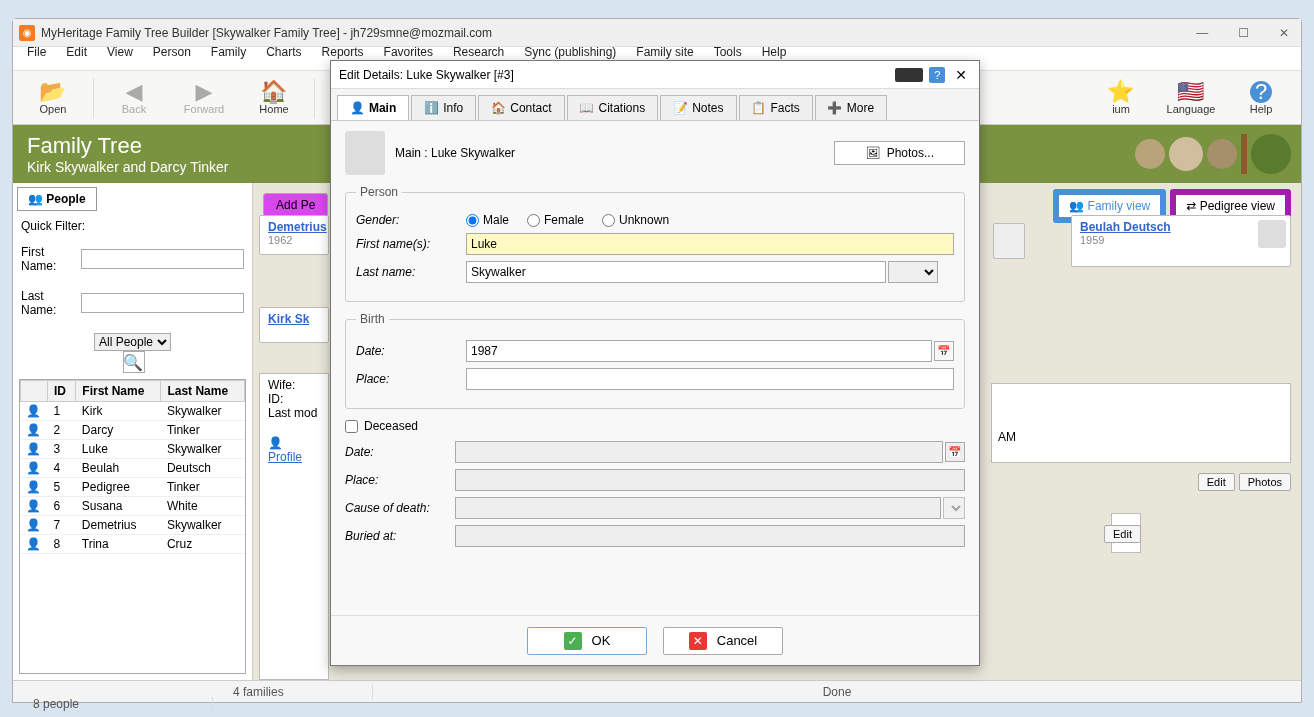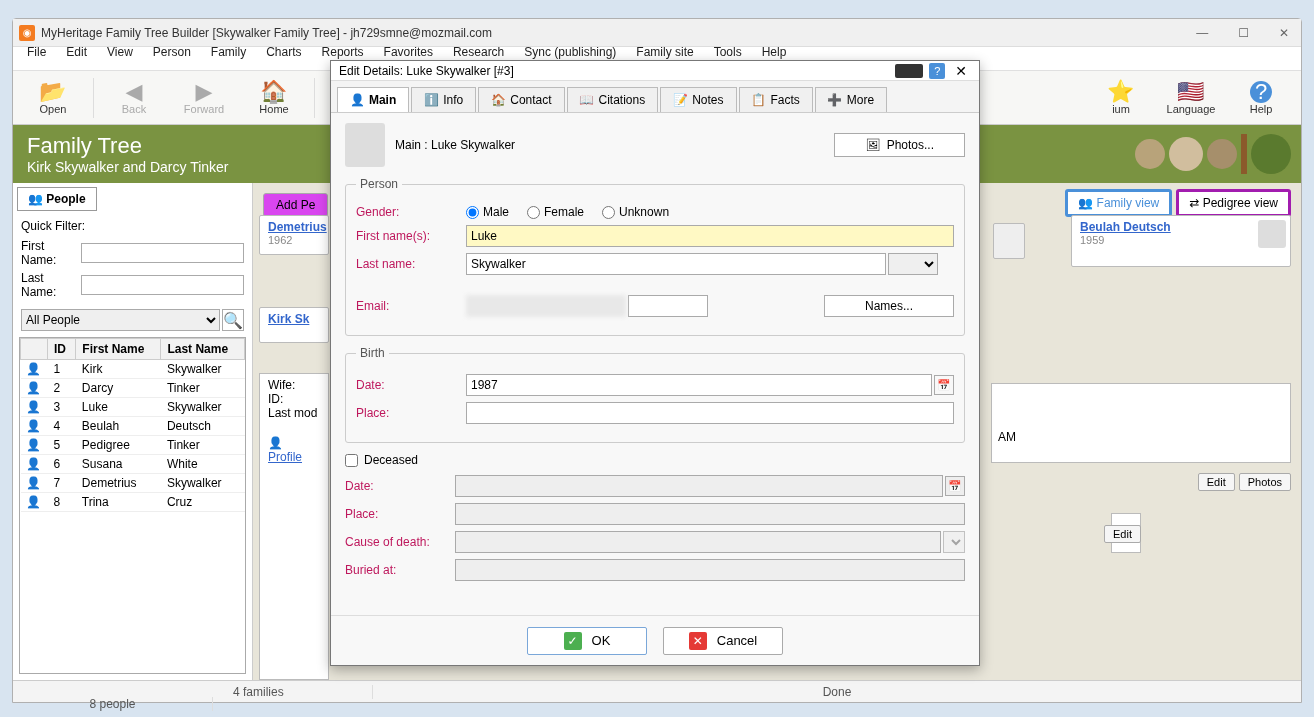--- a/index.html
+++ b/index.html
@@ -27,73 +27,73 @@
 .banner .family-illustration { position: absolute; right: 10px; top: 0; height: 58px; display: flex; align-items: center; gap: 4px; }
 .banner .person-ico { width: 30px; height: 30px; background: #c8b89a; border-radius: 50%; }
 
 .content-area { flex: 1; display: flex; background: #fff; position: relative; }
 
 
 .left-panel { width: 240px; border-right: 1px solid #ccc; padding: 4px; display: flex; flex-direction: column; }
 .people-tab { display: inline-block; padding: 4px 10px; border: 1px solid #999; background: #fff; font-size: 12px; font-weight: bold; }
 .people-tab::before { content: "👥 "; }
 .qf-label { font-size: 12px; margin: 8px 0 4px 4px; }
-.qf-row { display: flex; align-items: center; margin: 2px 4px; font-size: 12px; justify-content: space-between; }
+.qf-row { display: flex; align-items: center; margin: 8px 4px; font-size: 12px; justify-content: space-between; }
 .qf-row label { width: 72px; }
 .qf-row input { flex: 1; border: 1px solid #aaa; height: 20px; padding: 0 3px; font-size: 12px; }
-.allpeople-row { display: flex; align-items: center; margin: 8px 4px 4px; }
+.allpeople-row { display: flex; align-items: center; margin: 8px 4px 4px; flex-direction: column; }
 .allpeople-row select { flex: 1; border: 1px solid #aaa; height: 22px; font-size: 12px; }
 .allpeople-row .search-ico { width: 22px; height: 22px; border: 1px solid #aaa; display: flex; align-items: center; justify-content: center; margin-left: 2px; cursor: pointer; }
 
 .people-table { margin: 2px; border: 1px solid #aaa; font-size: 12px; flex: 1; overflow: auto; }
 .people-table table { width: 100%; border-collapse: collapse; }
 .people-table th { background: #f2f2f2; border: 1px solid #ccc; padding: 3px 6px; text-align: left; font-weight: 600; }
 .people-table td { padding: 2px 6px; border-bottom: 1px solid #eee; }
 .people-table .pico { width: 14px; }
 
 
 .tree-area { flex: 1; background: #e8e5d9; padding: 10px; position: relative; }
 .add-p-btn { background: #d946ef; border: 1px solid #aaa; border-radius: 3px; padding: 4px 12px; font-size: 12px; cursor: pointer; }
 .view-switch { position: absolute; right: 10px; top: 6px; display: flex; gap: 4px; }
-.view-switch .vbtn { background: #fff; border: 3px solid #a21caf; border-radius: 3px; padding: 4px 10px; font-size: 12px; cursor: pointer; }
+.view-switch .vbtn { background: #fff; border: 6px solid #a21caf; border-radius: 3px; padding: 4px 10px; font-size: 12px; cursor: pointer; }
 .view-switch .vbtn.active { border-color: #4a90d9; color: #4a90d9; }
 
 .tree-card { position: absolute; background: #fff; border: 1px solid #bbb; border-radius: 2px; padding: 4px 8px; font-size: 12px; }
 .tree-card .name { color: #3366cc; text-decoration: underline; font-weight: 600; }
 .tree-card .year { color: #888; font-size: 11px; }
 .tree-card .avatar { position: absolute; right: 4px; top: 4px; width: 28px; height: 28px; background: #ddd; border-radius: 3px; }
 
 .profile-bar { position: absolute; bottom: 0; left: 0; background: #fff; border: 1px solid #bbb; padding: 4px 8px; font-size: 12px; }
 .profile-bar .link { color: #3366cc; text-decoration: underline; }
 .edit-btn-sm { border: 1px solid #aaa; background: #f6f6f6; padding: 2px 8px; font-size: 11px; cursor: pointer; border-radius: 2px; }
 
 .statusbar { height: 22px; border-top: 1px solid #ccc; background: #f4f4f4; display: flex; align-items: center; font-size: 12px; color: #555; }
 .statusbar .sb-cell { padding: 0 20px; border-right: 1px solid #ddd; }
 
 
 .modal { position: absolute; left: 330px; top: 60px; width: 650px; height: 606px; background: #f8f8f8; border: 1px solid #777; display: flex; flex-direction: column; box-shadow: 0 4px 12px rgba(0,0,0,0.3); }
-.modal-title { height: 20px; background: #fff; border-bottom: 1px solid #ddd; display: flex; align-items: center; padding: 0 8px; font-size: 12px; }
+.modal-title { height: 28px; background: #fff; border-bottom: 1px solid #ddd; display: flex; align-items: center; padding: 0 8px; font-size: 12px; }
 .modal-title .mt-icons { margin-left: auto; display: flex; gap: 6px; align-items: center; }
 .modal-title .close-x { cursor: pointer; font-size: 14px; padding: 0 4px; }
 
 .modal-tabs { height: 32px; display: flex; align-items: flex-end; padding: 0 6px; border-bottom: 1px solid #ccc; background: #f4f4f4; gap: 2px; }
 .mtab { padding: 5px 12px; border: 1px solid #bbb; border-bottom: none; background: #f0f0f0; font-size: 12px; cursor: pointer; display: flex; align-items: center; gap: 4px; }
 .mtab.active { background: #fff; font-weight: bold; }
 .mtab .tico { font-size: 12px; }
 
 .modal-body { flex: 1; padding: 10px 14px; overflow: auto; background: #f8f8f8; }
 .mb-header { display: flex; align-items: center; gap: 10px; margin-bottom: 10px; }
 .mb-header .avatar { width: 40px; height: 44px; background: #ddd; border-radius: 3px; }
 .mb-header .title { font-size: 12px; }
 .mb-header .photos-btn { margin-left: auto; border: 1px solid #aaa; background: #fff; padding: 4px 30px; font-size: 12px; cursor: pointer; display: flex; align-items: center; gap: 6px; }
 
 fieldset { border: 1px solid #ccc; border-radius: 3px; padding: 8px 10px 12px; margin-bottom: 10px; }
 legend { font-size: 12px; color: #555; padding: 0 4px; }
 .frow { display: flex; align-items: center; margin: 6px 0; font-size: 12px; }
-.frow .flabel { width: 110px; color: #be185d; }
+.frow .flabel { width: 110px; color: #000000; font-style: italic; }
 .frow input[type=text] { flex: 1; border: 1px solid #aaa; height: 22px; padding: 0 4px; font-size: 12px; }
 .frow input[type=text].highlighted { background: #fff9c4; }
 .frow .radio-group { display: flex; gap: 18px; }
 .frow .radio-group label { display: flex; align-items: center; gap: 4px; }
 .frow input[type=text]:disabled { background: #eee; }
 .frow .side-btn { border: 1px solid #aaa; background: #fff; padding: 3px 40px; font-size: 12px; cursor: pointer; margin-left: auto; }
 .chk-row { display: flex; align-items: center; gap: 6px; font-size: 12px; margin: 4px 0 8px; }
 .ln-suffix { width: 50px; height: 22px; border: 1px solid #aaa; margin-left: 2px; }
 .cal-ico { width: 20px; height: 20px; border: 1px solid #aaa; margin-left: 2px; display: flex; align-items: center; justify-content: center; font-size: 11px; }
 
@@ -310,21 +310,21 @@
       <div style="position:absolute;right:10px;top:290px;display:flex;gap:4px;">
         <button class="edit-btn-sm">Edit</button>
         <button class="edit-btn-sm">Photos</button>
       </div>
       <div style="position:absolute;right:160px;top:330px;width:30px;height:40px;background:#fff;border:1px solid #bbb;"></div>
       <button class="edit-btn-sm" style="position:absolute;right:160px;top:342px;">Edit</button>
     </div>
   </div>
 
   <div class="statusbar">
-    <div class="sb-cell" style="width:200px;text-align:center;margin-top:24px;">8 people</div>
+    <div class="sb-cell" style="width:200px;text-align:left;margin-top:24px;">8 people</div>
     <div class="sb-cell" style="width:160px;">4 families</div>
     <div class="sb-cell" style="flex:1;text-align:center;border:none;">Done</div>
   </div>
 </div>
 
 <div class="modal">
   <div class="modal-title">
     <span>Edit Details: Luke Skywalker [#3]</span>
     <div class="mt-icons">
       <div class="kbd-ico"></div>
@@ -395,26 +395,20 @@
       </div>
       <div class="frow">
         <div class="flabel">First name(s):</div>
         <input type="text" class="highlighted" style="background: rgb(255, 249, 196);" value="Luke">
       </div>
       <div class="frow">
         <div class="flabel">Last name:</div>
         <input type="text" style="max-width: 420px;" value="Skywalker">
         <select class="ln-suffix"></select>
       </div>
-      <div class="frow" style="margin-top:20px;">
-        <div class="flabel">Email:</div>
-        <div class="blur-box"></div>
-        <input type="text" style="max-width: 80px; margin-left: 2px;">
-        <button class="side-btn">Names...</button>
-      </div>
     </fieldset>
 
     <fieldset>
       <legend>Birth</legend>
       <div class="frow">
         <div class="flabel">Date:</div>
         <input type="text" value="1987" style="">
         <div class="cal-ico">📅</div>
       </div>
       <div class="frow">

